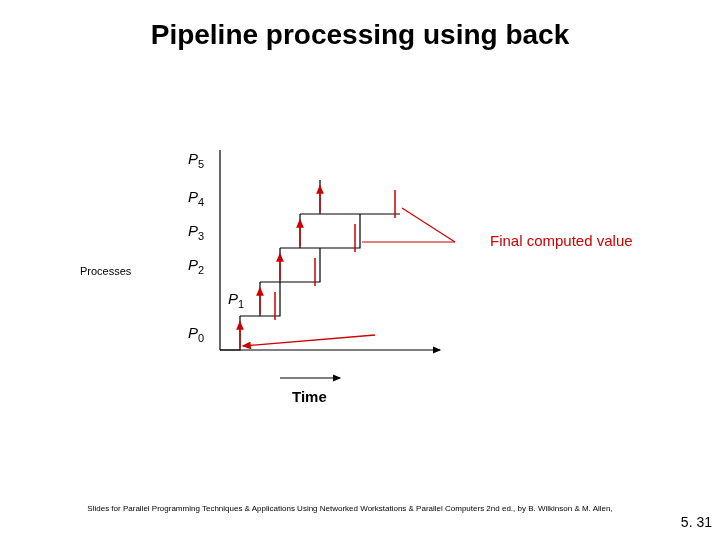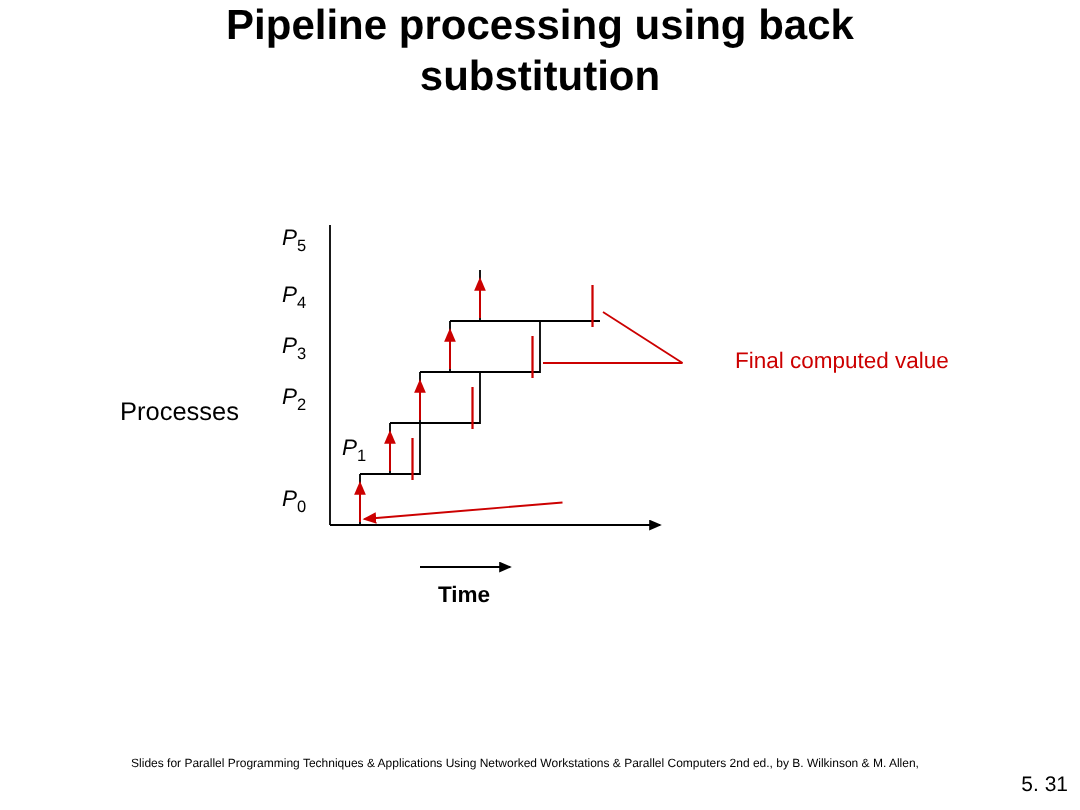--- a/index.html
+++ b/index.html
@@ -8,34 +8,35 @@
     height: 540px;
     background: #fff;
     font-family: Arial, Helvetica, sans-serif;
     position: relative;
     overflow: hidden;
   }
   .title {
     text-align: center;
     font-size: 28px;
     font-weight: bold;
+    padding-top: 18px;
     line-height: 1.2;
   }
   .diagram {
     position: absolute;
     left: 80px;
     top: 150px;
     width: 560px;
     height: 300px;
   }
   .y-axis-label {
     position: absolute;
     left: 0;
     top: 115px;
-    font-size: 17px;
+    font-size: 11px;
     color: #000;
   }
   .proc-label {
     position: absolute;
     font-size: 15px;
     font-style: italic;
     color: #000;
   }
   .sub {
     font-size: 11px;
@@ -69,21 +70,20 @@
     font-size: 14px;
     color: #000;
   }
   svg { position: absolute; }
 </style>
 </head>
 <body>
 
 <div class="title">
   <span>Pipeline processing using back</span><br>
-  <span>substitution</span>
 </div>
 
 <div class="diagram">
 
   <div class="y-axis-label">Processes</div>
 
   <div class="proc-label" style="left:108px; top:0px;">
     <span>P</span><span class="sub">5</span>
   </div>
   <div class="proc-label" style="left:108px; top:38px;">

